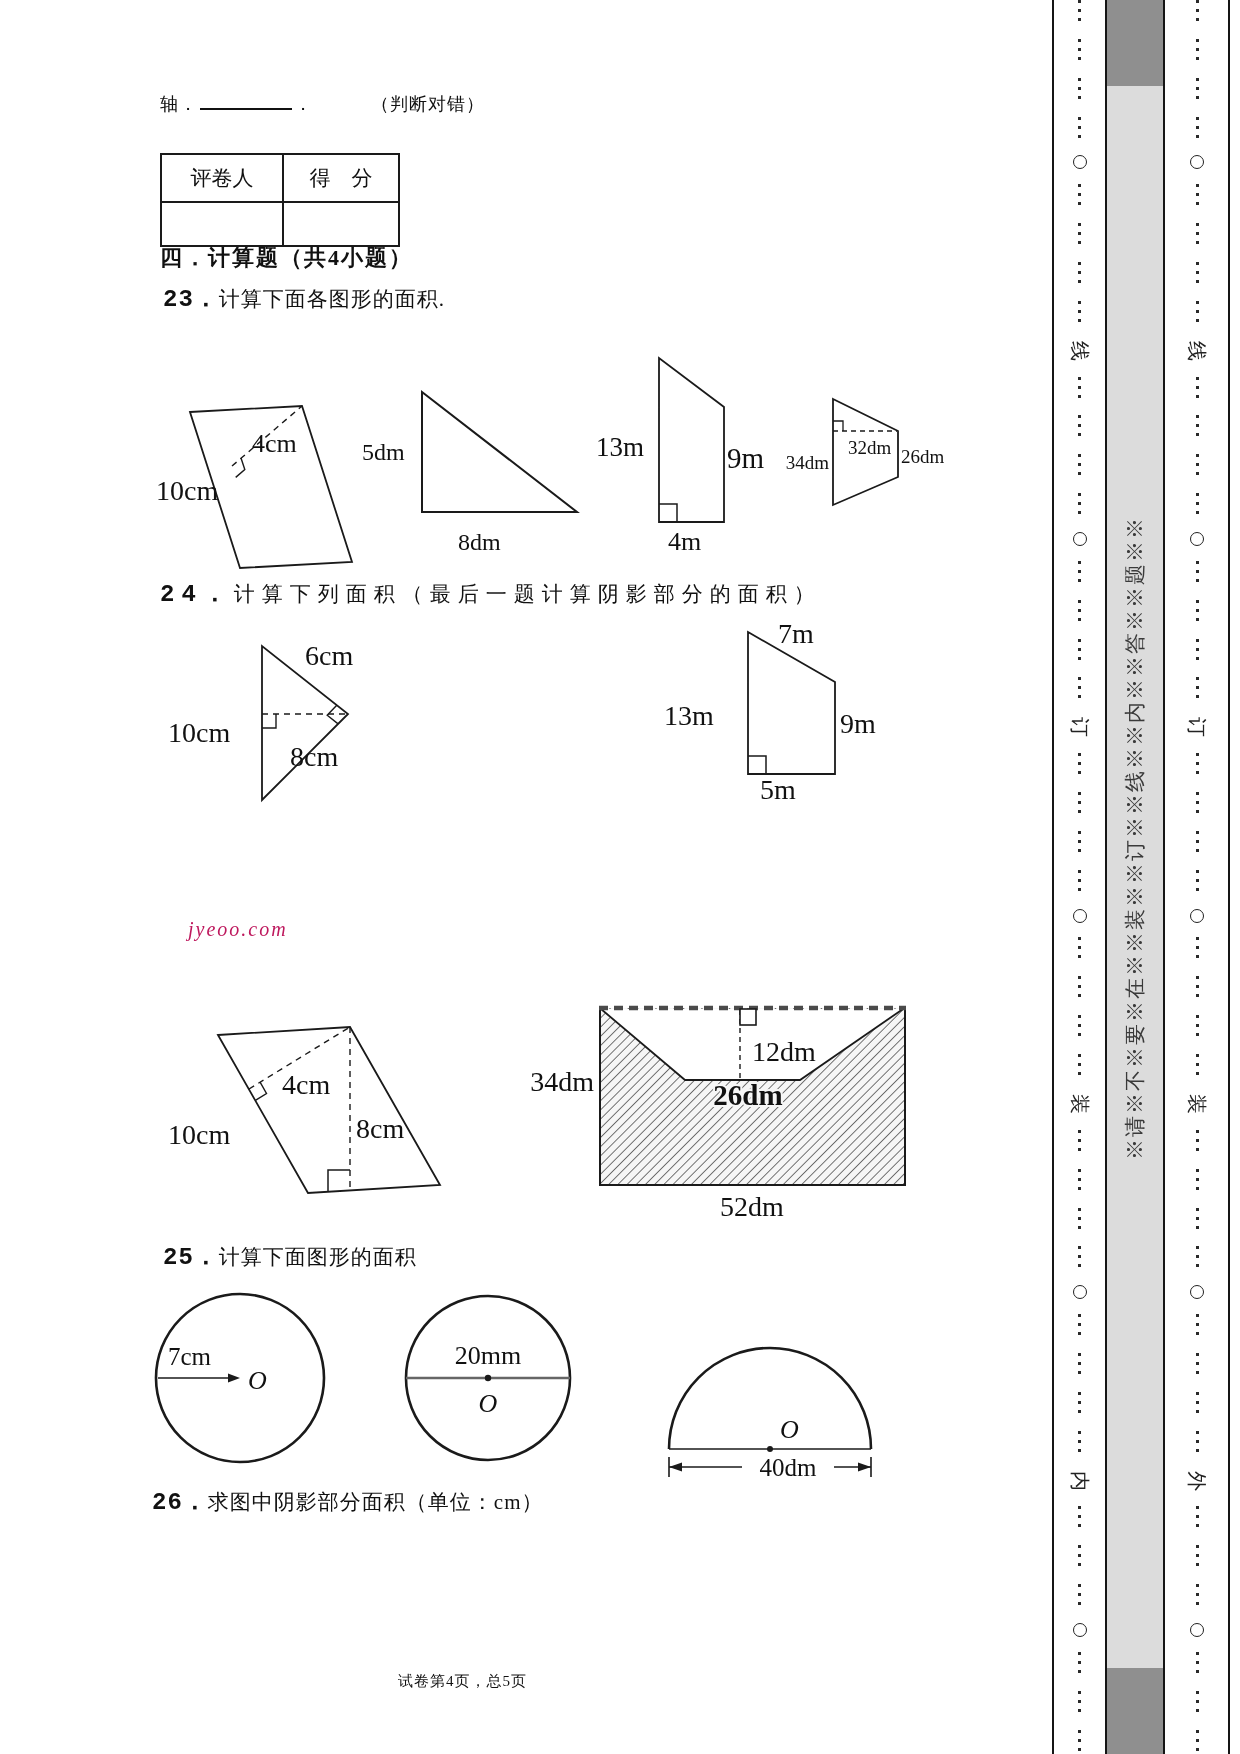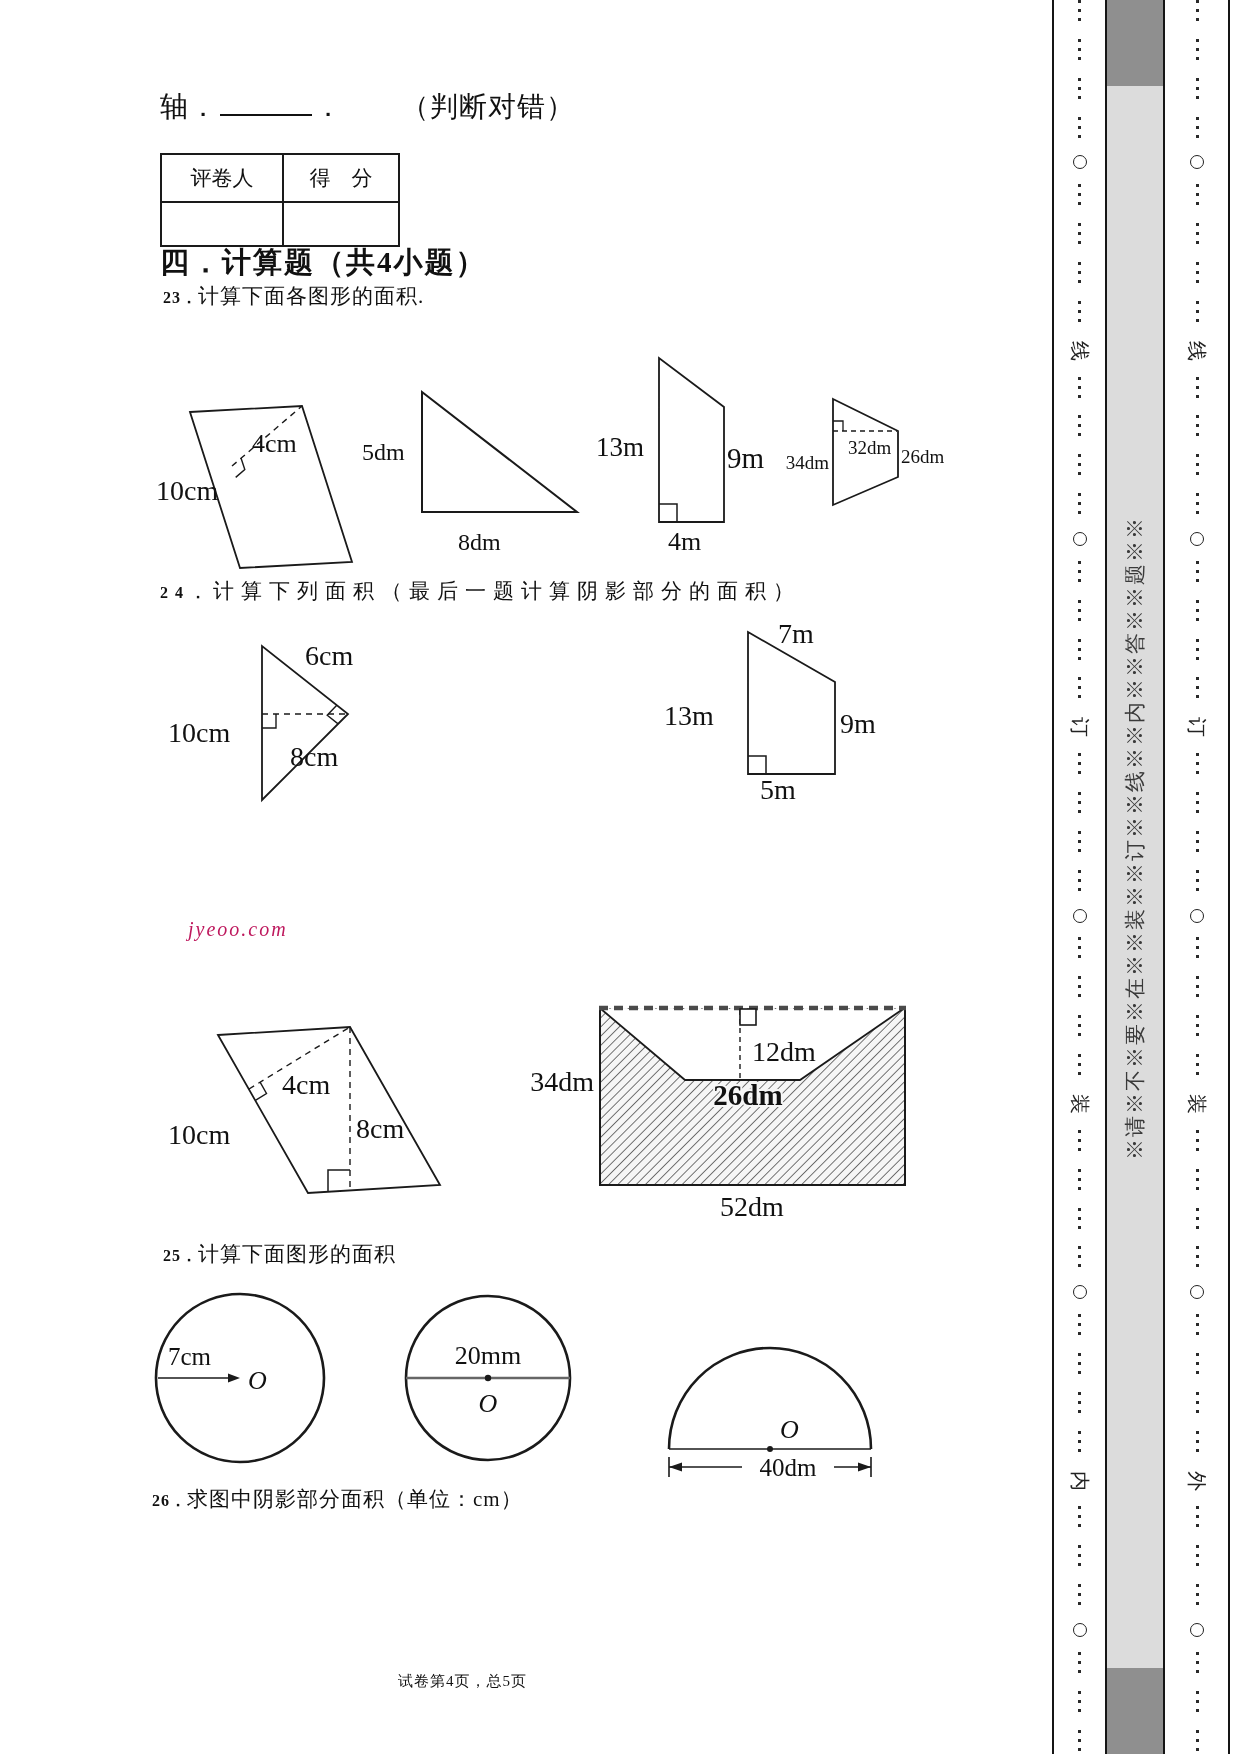--- a/index.html
+++ b/index.html
@@ -3,32 +3,32 @@
 <meta charset="utf-8">
 <style>
   html,body{margin:0;padding:0;}
   body{
     width:1240px;height:1754px;position:relative;background:#ffffff;
     font-family:"Liberation Serif","DejaVu Serif",serif;color:#111;
     overflow:hidden;
   }
   .abs{position:absolute;}
   
-  .judgment{left:160px;top:88px;font-size:28px;letter-spacing:1px;}
+  .judgment{left:160px;top:88px;font-size:18px;letter-spacing:1px;}
   .blank{display:inline-block;width:92px;height:20px;border-bottom:2px solid #111;margin:0 2px;vertical-align:baseline;}
   .note-gap{display:inline-block;width:58px;}
   
   .score-table{left:160px;top:153px;border-collapse:collapse;border-radius:25px;}
   .score-table td{border:2px solid #1a1a1a;font-size:21px;text-align:center;}
   .score-table .hd{width:118px;height:44px;}
   .score-table .hd2{width:112px;}
   .score-table .empty{height:40px;}
-  .sec-head{left:160px;top:243px;font-size:29px;font-weight:700;letter-spacing:2px;}
+  .sec-head{left:160px;top:243px;font-size:22px;font-weight:700;letter-spacing:2px;}
   .qline{font-size:21px;letter-spacing:1px;}
-  .qnum{font-weight:700;font-family:Liberation Serif, serif;font-size:16px;}
+  .qnum{font-weight:700;font-family:Liberation Mono, monospace;font-size:24px;}
   .q23{left:163px;top:282px;}
   .q24{left:160px;top:577px;letter-spacing:7px;width:780px;}
   .q25{left:163px;top:1240px;}
   .q26{left:152px;top:1485px;}
   .watermark{left:188px;top:918px;font-size:20px;color:#be185d;font-style:italic;letter-spacing:2px;}
   .footer{left:398px;top:1672px;font-size:15px;letter-spacing:1px;}
   
   svg.figs{position:absolute;left:0;top:0;}
   
   .vl{position:absolute;top:0;height:1754px;width:2px;background:#151515;}

